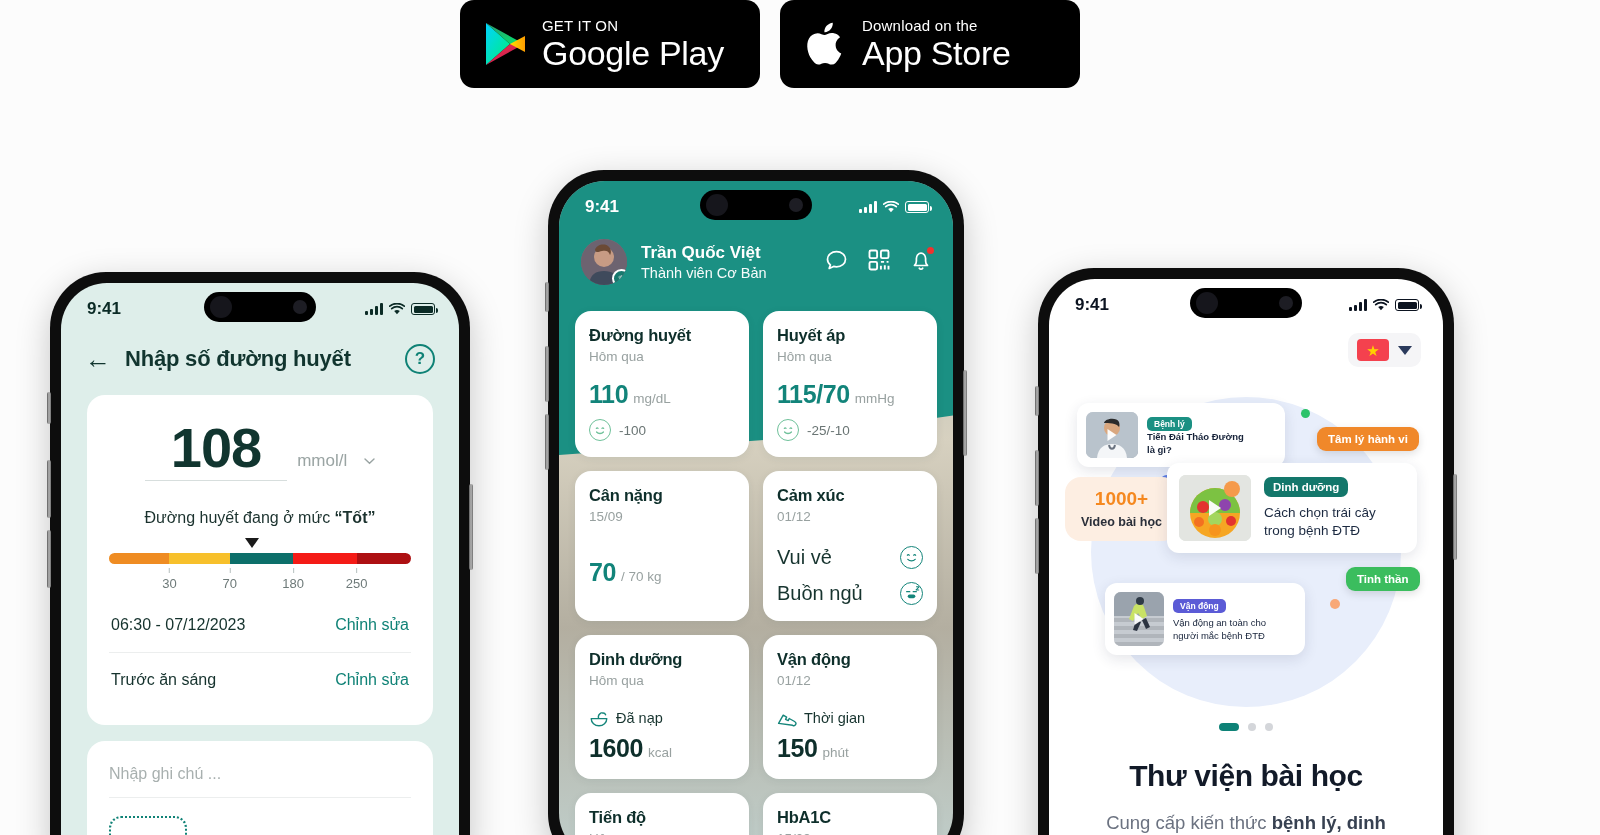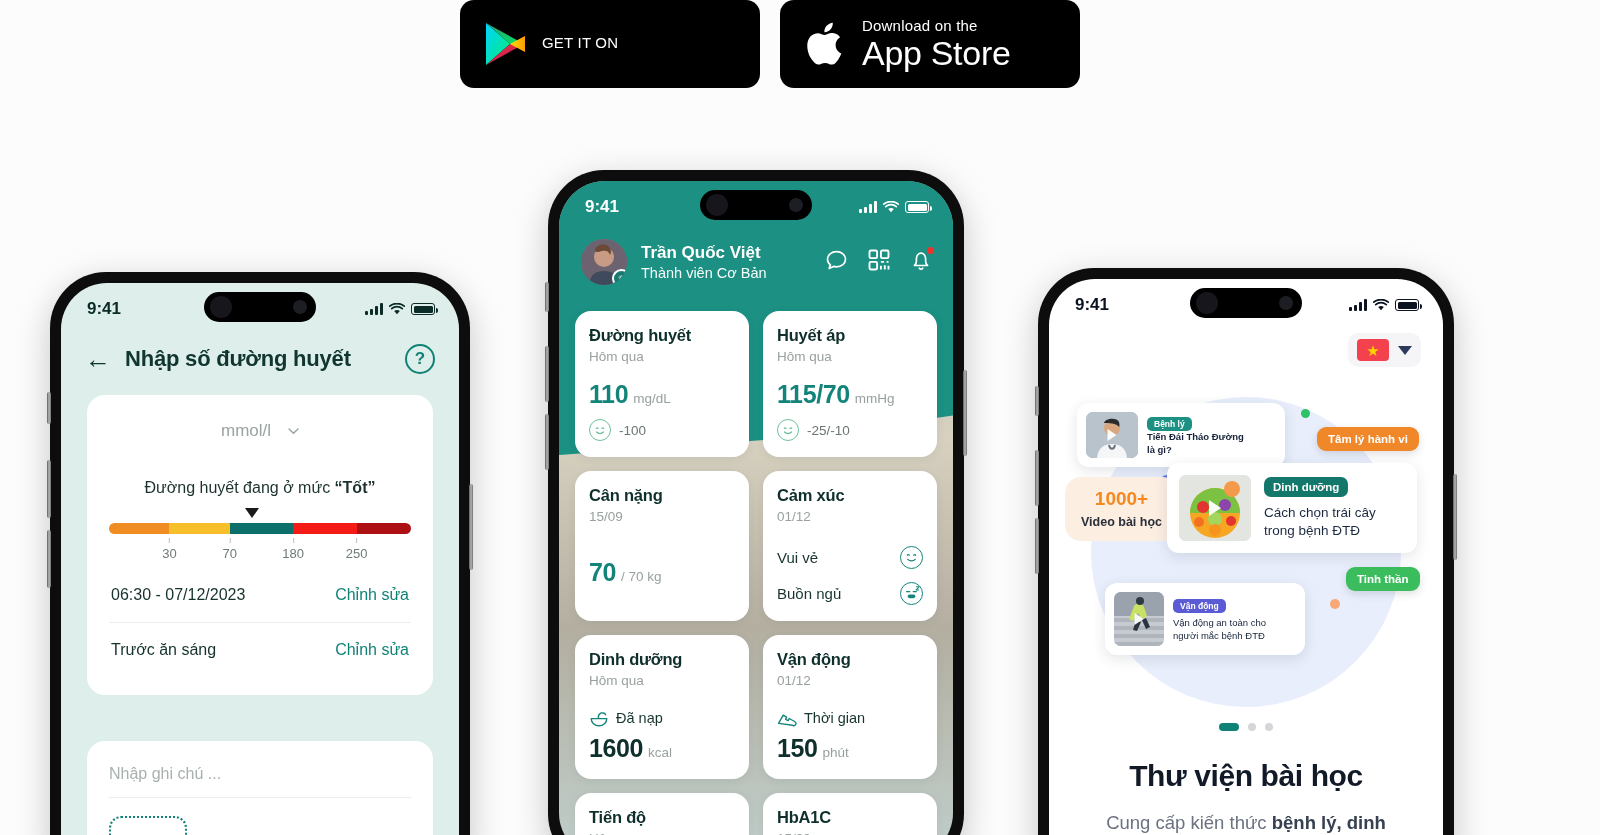--- a/index.html
+++ b/index.html
@@ -123,21 +123,21 @@
   .mcard h4 { font-size: 16.5px; font-weight: 700; color: #0e2f2b; letter-spacing: -.2px; }
   .mcard .sub { font-size: 13.5px; color: #98a1a0; margin-top: 4px; }
   .mcard .big { font-size: 25px; font-weight: 700; color: #12847a; letter-spacing: -.4px; }
   .mcard .big.dark { color: #0e2f2b; }
   .mcard .suffix { font-size: 13.5px; color: #98a1a0; font-weight: 400; letter-spacing: 0; }
   .mc-valrow { display: flex; align-items: baseline; gap: 5px; margin-top: 16px; }
   .mc-trend { display: flex; align-items: center; gap: 8px; margin-top: 10px; }
   .smiley { width: 22px; height: 22px; border-radius: 50%; border: 1.8px solid #6fc19a; color: #6fc19a; flex: none; }
   .mc-trend span { font-size: 13.5px; color: #6a7574; }
   .mood-row { display: flex; align-items: center; justify-content: space-between; margin-top: 13px; }
-  .mood-row span { font-size: 15px; color: #17342f; }
+  .mood-row span { font-size: 20px; color: #17342f; }
   .mood-ic { width: 23px; height: 23px; border-radius: 50%; border: 1.6px solid #14857a; color: #14857a; }
   .mc-iconline { display: flex; gap: 7px; margin-top: 22px; font-size: 14.5px; color: #17342f; }
 
   
   #phone3 { left: 1038px; top: 268px; width: 416px; height: 630px; }
   #phone3 .screen { background: #fff; }
   .p3-status { color: #0c1421; }
   .p3-lang { position: absolute; top: 54px; right: 22px; background: #f5f5f7; border-radius: 10px; padding: 6px 9px; display: flex; align-items: center; gap: 9px; z-index: 5; }
   .flag { width: 32px; height: 22px; border-radius: 4px; background: #f4414e; display: flex; align-items: center; justify-content: center; color: #ffd200; font-size: 15px; line-height: 1; }
   .p3-caret { width: 0; height: 0; border-left: 7px solid transparent; border-right: 7px solid transparent; border-top: 9px solid #2b3a5c; }
@@ -187,20 +187,21 @@
             </linearGradient>
           </defs>
           <path d="M2 2 L26 23 L2 44 Z" fill="url(#gpA)"></path>
           <path d="M26 23 L40 23 L2 44 Z" fill="url(#gpC)" opacity=".95"></path>
           <path d="M26 23 L40 23 L2 2 Z" fill="url(#gpD)" opacity=".95"></path>
           <path d="M26 23 L41 15 L41 31 Z" fill="url(#gpB)"></path>
         </svg>
       </div>
       <div class="badge-txt">
         <div class="badge-small">GET IT ON</div>
+        <div class="badge-big">Google Play</div>
       </div>
     </div>
     <div class="badge badge-as">
       <div class="apple-logo">
         <svg width="44" height="52" viewBox="0 0 44 52" fill="#fff">
           <path d="M31.6 27.2c-.05-5.3 4.3-7.85 4.5-7.98-2.45-3.6-6.27-4.1-7.63-4.15-3.25-.33-6.34 1.92-7.99 1.92-1.65 0-4.18-1.87-6.87-1.82-3.53.05-6.79 2.06-8.6 5.22-3.67 6.37-.94 15.8 2.64 20.96 1.75 2.53 3.84 5.36 6.58 5.26 2.64-.1 3.64-1.71 6.83-1.71 3.19 0 4.09 1.71 6.88 1.66 2.84-.05 4.64-2.57 6.38-5.11 2.01-2.93 2.84-5.77 2.89-5.92-.06-.03-5.55-2.13-5.61-8.45z"></path>
           <path d="M26.6 11.3c1.45-1.77 2.44-4.21 2.17-6.66-2.1.09-4.65 1.4-6.15 3.15-1.34 1.55-2.52 4.04-2.2 6.42 2.34.18 4.73-1.19 6.18-2.91z"></path>
         </svg>
       </div>
       <div class="badge-txt">
@@ -243,20 +244,21 @@
       </div>
 
       <div class="p1-head">
         <div class="p1-back">←</div>
         <div class="p1-title">Nhập số đường huyết</div>
         <div class="p1-help">?</div>
       </div>
 
       <div class="p1-card">
         <div class="p1-value-row">
+          <div class="p1-value">108</div>
           <div class="p1-unit">
             <span>mmol/l</span>
             <svg width="11" height="7" viewBox="0 0 11 7">
               <path d="M1 1l4.5 4.3L10 1" stroke="#9aa4a3" stroke-width="1.4" fill="none" stroke-linecap="round"></path>
             </svg>
           </div>
         </div>
 
         <div class="p1-status-text">
           <span>Đường huyết đang ở mức </span><b>“Tốt”</b>

